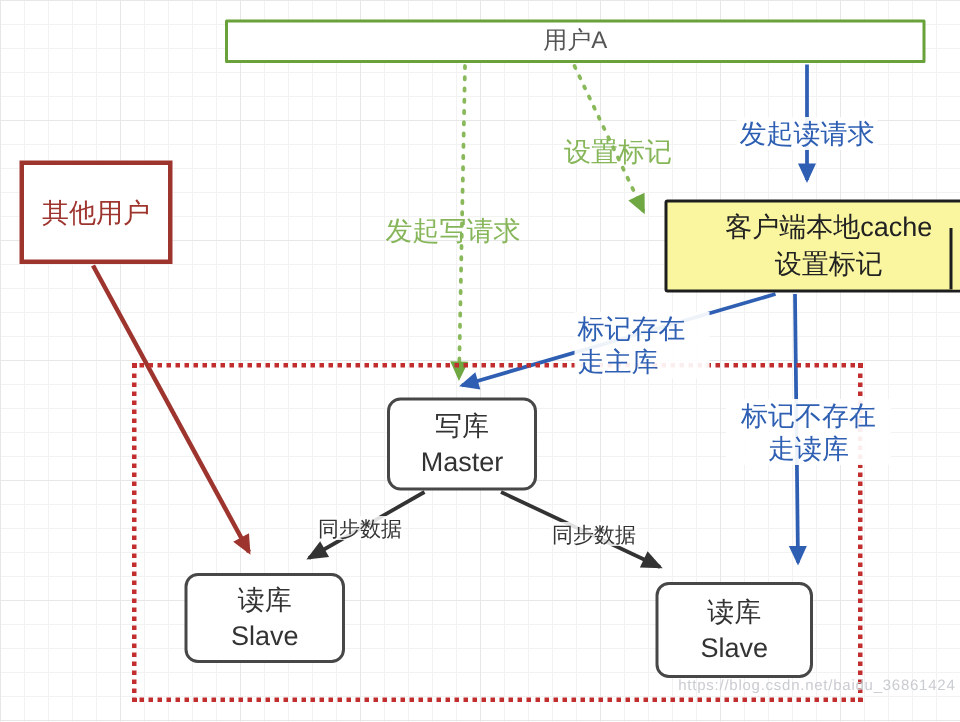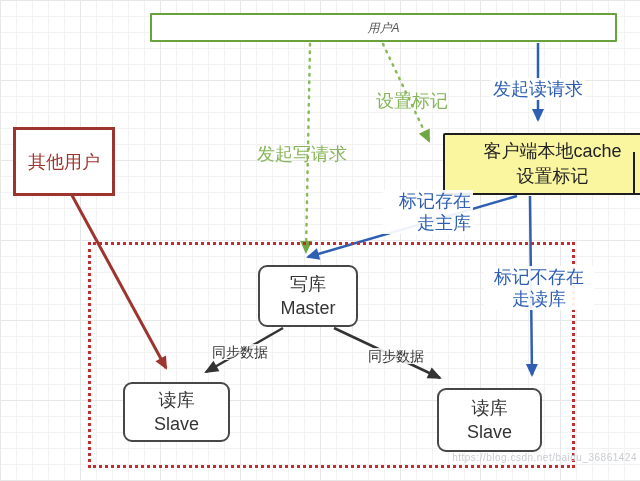--- a/index.html
+++ b/index.html
@@ -13,41 +13,41 @@
       linear-gradient(#f2f2f2 1px, transparent 1px),
       linear-gradient(90deg,#f2f2f2 1px, transparent 1px);
     background-size:80px 80px,80px 80px,16px 16px,16px 16px;
   }
   svg.wires{position:absolute;left:0;top:0;z-index:1;}
   .node{
     position:absolute;z-index:3;box-sizing:border-box;
     display:flex;flex-direction:column;align-items:center;justify-content:center;
     background:#fff;font-size:18px;color:#333;line-height:24px;text-align:center;
   }
-  .node-user-a{left:150px;top:13px;width:467px;height:29px;border:2px solid #69a23b;color:#555;font-size:12px;border-radius:1px;font-style:italic;}
-  .node-other-users{left:13px;top:107px;width:102px;height:69px;border:3px solid #9e342e;color:#9e342e;font-weight:500;margin-top:20px;}
+  .node-user-a{left:150px;top:13px;width:467px;height:29px;border:2px solid #69a23b;color:#555;font-size:16px;border-radius:1px;}
+  .node-other-users{left:13px;top:107px;width:102px;height:69px;border:3px solid #9e342e;color:#9e342e;font-weight:500;}
   .node-cache{left:443px;top:133px;width:219px;height:62px;border:2.5px solid #1e1e1e;background:#faf6a0;border-radius:2px;color:#222;line-height:25px;}
   .node-db{border:2.5px solid #474747;border-radius:9px;color:#333;}
   .node-master{left:258px;top:265px;width:100px;height:62px;align-items:center;}
   .node-slave-left{left:123px;top:382px;width:107px;height:60px;}
   .node-slave-right{left:437px;top:388px;width:105px;height:64px;}
   .clip-frag{position:absolute;left:633px;top:152px;width:7px;height:41px;background:#faf6a0;border-left:2px solid #1e1e1e;z-index:3;}
   .region{
     position:absolute;left:88px;top:242px;width:487px;height:226px;
     border:3px dotted #c22e2e;z-index:2;box-sizing:border-box;
   }
   .lbl{position:absolute;z-index:4;font-size:18px;line-height:22px;white-space:nowrap;}
   .lbl-blue{color:#2e5fb3;font-weight:500;background:rgba(255,255,255,.92);padding:0 2px;}
   .lbl-green{color:#87b65a;font-weight:500;}
   .lbl-darkred{color:#9e342e;font-weight:500;background:rgba(255,255,255,.85);padding:0 1px;}
   .lbl-black{color:#333;font-size:14px;line-height:16px;background:rgba(255,255,255,.85);padding:0 1px;}
   .lbl-read-req-init{left:491px;top:78px;}
   .lbl-set-flag{left:376px;top:90px;}
   .lbl-write-req-init{left:257px;top:143px;}
-  .lbl-flag-exists{left:383px;top:190px;width:86px;text-align:right;white-space:normal;}
+  .lbl-flag-exists{left:383px;top:208px;width:86px;text-align:left;white-space:normal;}
   .lbl-flag-missing{left:484px;top:266px;width:106px;text-align:center;white-space:normal;}
   .lbl-read-req{left:91px;top:268px;}
   .lbl-sync-left{left:211px;top:344px;}
   .lbl-sync-right{left:367px;top:348px;}
   .watermark{position:absolute;right:3px;top:452px;z-index:5;font-size:10px;color:#c9ccd1;letter-spacing:.5px;}
 </style>
 </head>
 <body>
 
 <div class="canvas">

